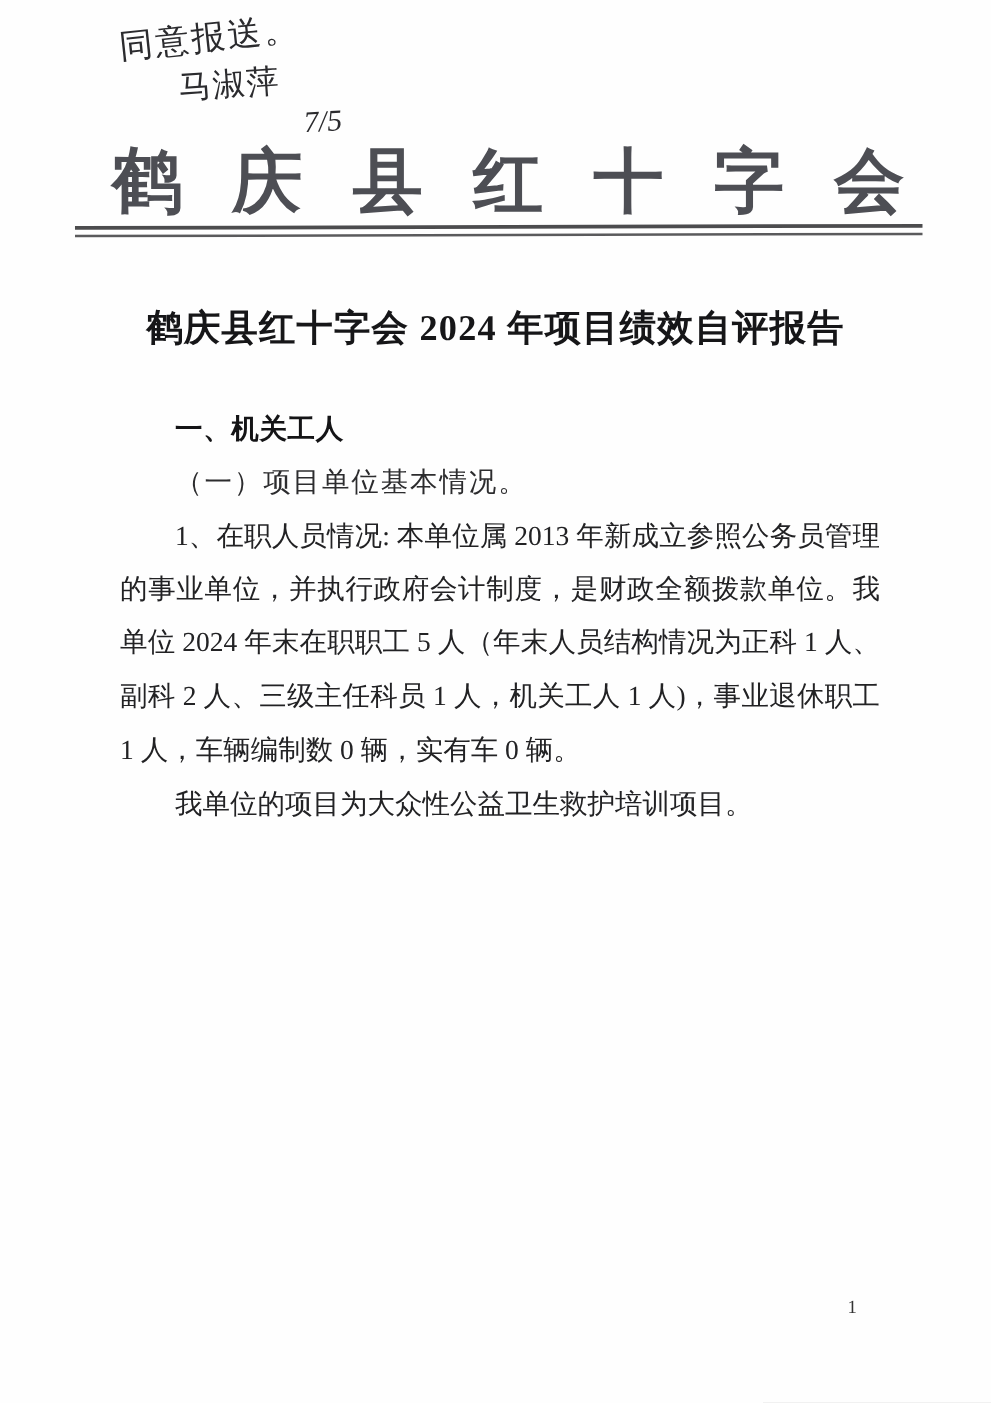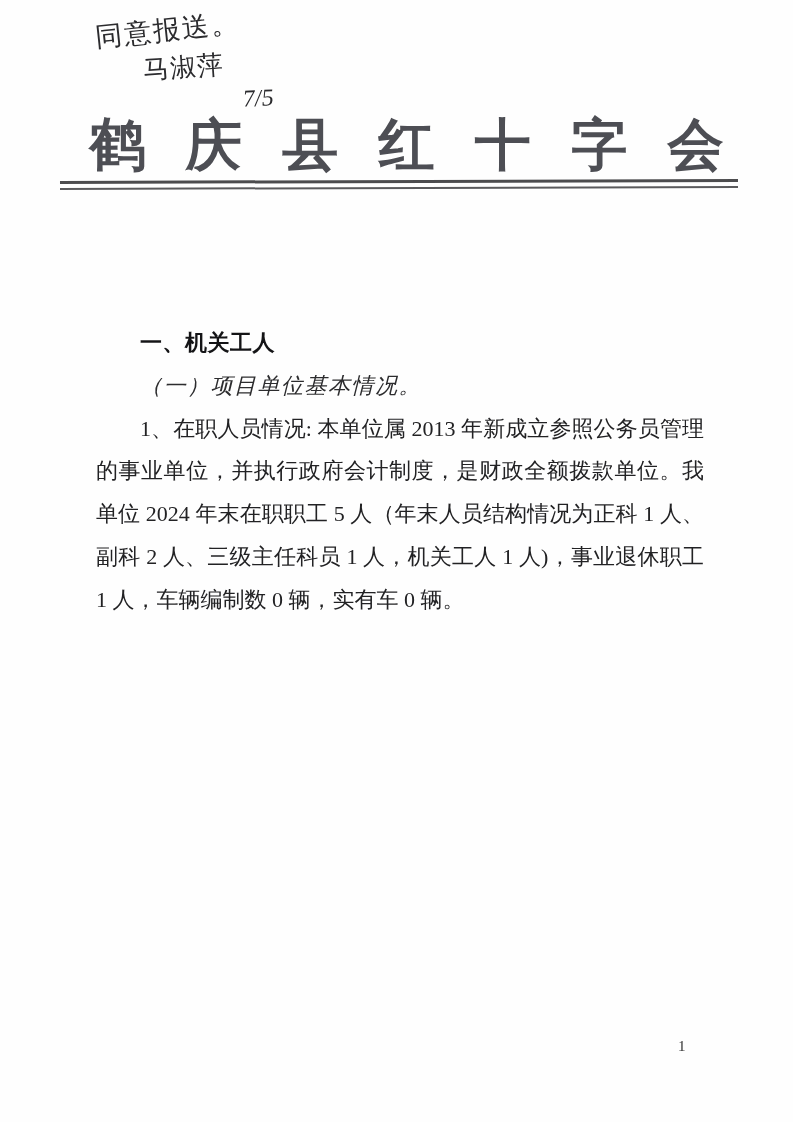--- a/index.html
+++ b/index.html
@@ -107,21 +107,20 @@
     margin: 0;
     text-indent: 2em;
   }
   .sec-heading {
     font-family: "Liberation Sans", sans-serif;
     font-weight: bold;
     color: #141416;
     letter-spacing: 0.5px;
   }
   .kai {
-    font-style: italic;
     color: #2c2c2e;
     letter-spacing: 1.5px;
   }
   .song {
     font-style: normal;
   }
 
   .page-number {
     position: absolute;
     top: 1038px;
@@ -140,22 +139,24 @@
     <span class="hw-line1">同意报送。</span><br>
     <span class="hw-sign">马淑萍</span><br>
     <span class="hw-date">7/5</span>
   </div>
 
   <div class="letterhead">
     <span class="lh-title">鹤庆县红十字会</span>
   </div>
   <div class="double-rule"></div>
 
+  <div class="doc-title">鹤庆县红十字会 2024 年项目绩效自评报告</div>
 
   <div class="content">
     <p class="sec-heading">一、机关工人</p>
     <p class="kai">（一）项目单位基本情况。</p>
     <p class="song">1、在职人员情况: 本单位属 2013 年新成立参照公务员管理的事业单位，并执行政府会计制度，是财政全额拨款单位。我单位 2024 年末在职职工 5 人（年末人员结构情况为正科 1 人、副科 2 人、三级主任科员 1 人，机关工人 1 人)，事业退休职工 1 人，车辆编制数 0 辆，实有车 0 辆。</p>
+    <p class="song">我单位的项目为大众性公益卫生救护培训项目。</p>
   </div>
 
   <div class="page-number">1</div>
 
 </div>
 
 </body></html>

